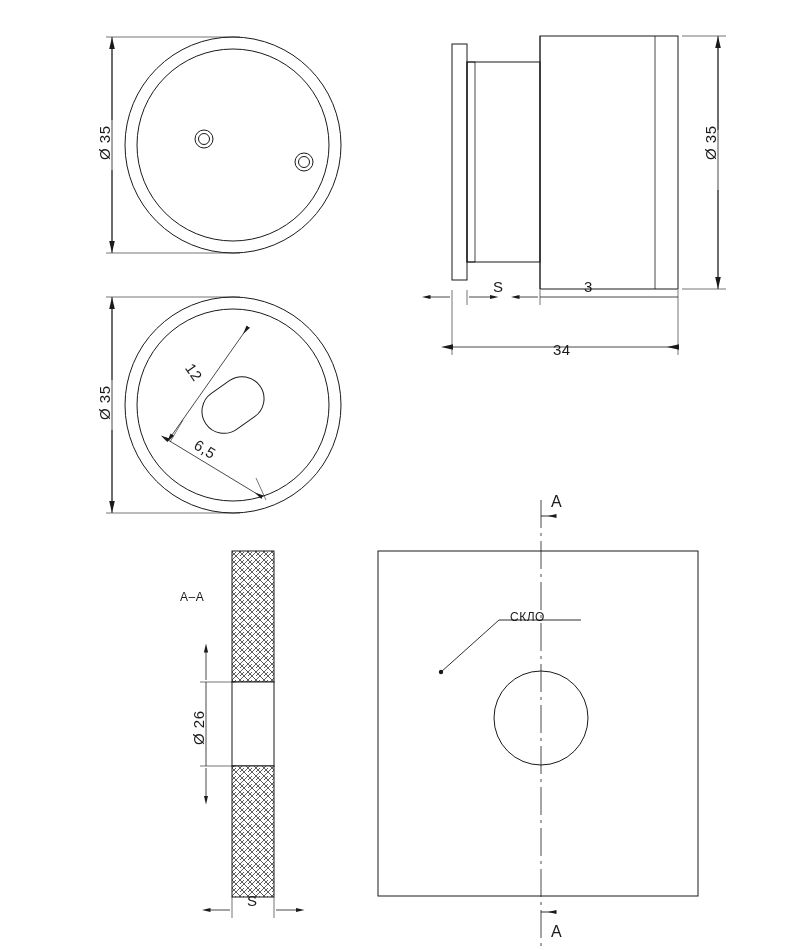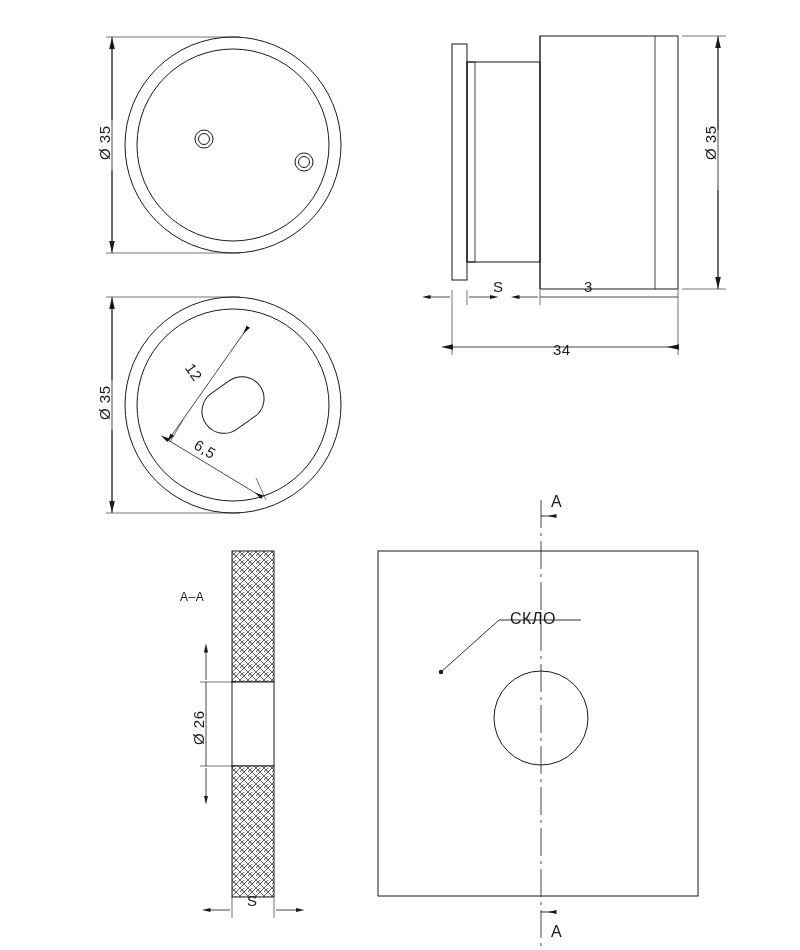--- a/index.html
+++ b/index.html
@@ -175,15 +175,15 @@
 
   <div class="lbl rot-d" style="left:196px; top:360px; transform:rotate(55deg);">12</div>
   <div class="lbl rot-d" style="left:200px; top:436px; transform:rotate(31deg);">6,5</div>
 
   <div class="lbl" style="left:180px; top:563px; font-size:12px;margin-top:27px;">A–A</div>
   <div class="lbl rot" style="left:190px; top:745px;">Ø 26</div>
   <div class="lbl" style="left:247px; top:892px;">S</div>
 
   <div class="lbl" style="left:551px; top:493px; font-size:16px;">A</div>
   <div class="lbl" style="left:551px; top:923px; font-size:16px;">A</div>
-  <div class="lbl" style="left:510px; top:610px; font-size:16px;text-align:center;">СКЛО</div>
+  <div class="lbl" style="left:510px; top:610px; font-size:12px;text-align:center;">СКЛО</div>
 
 </div>
 
 </body></html>

